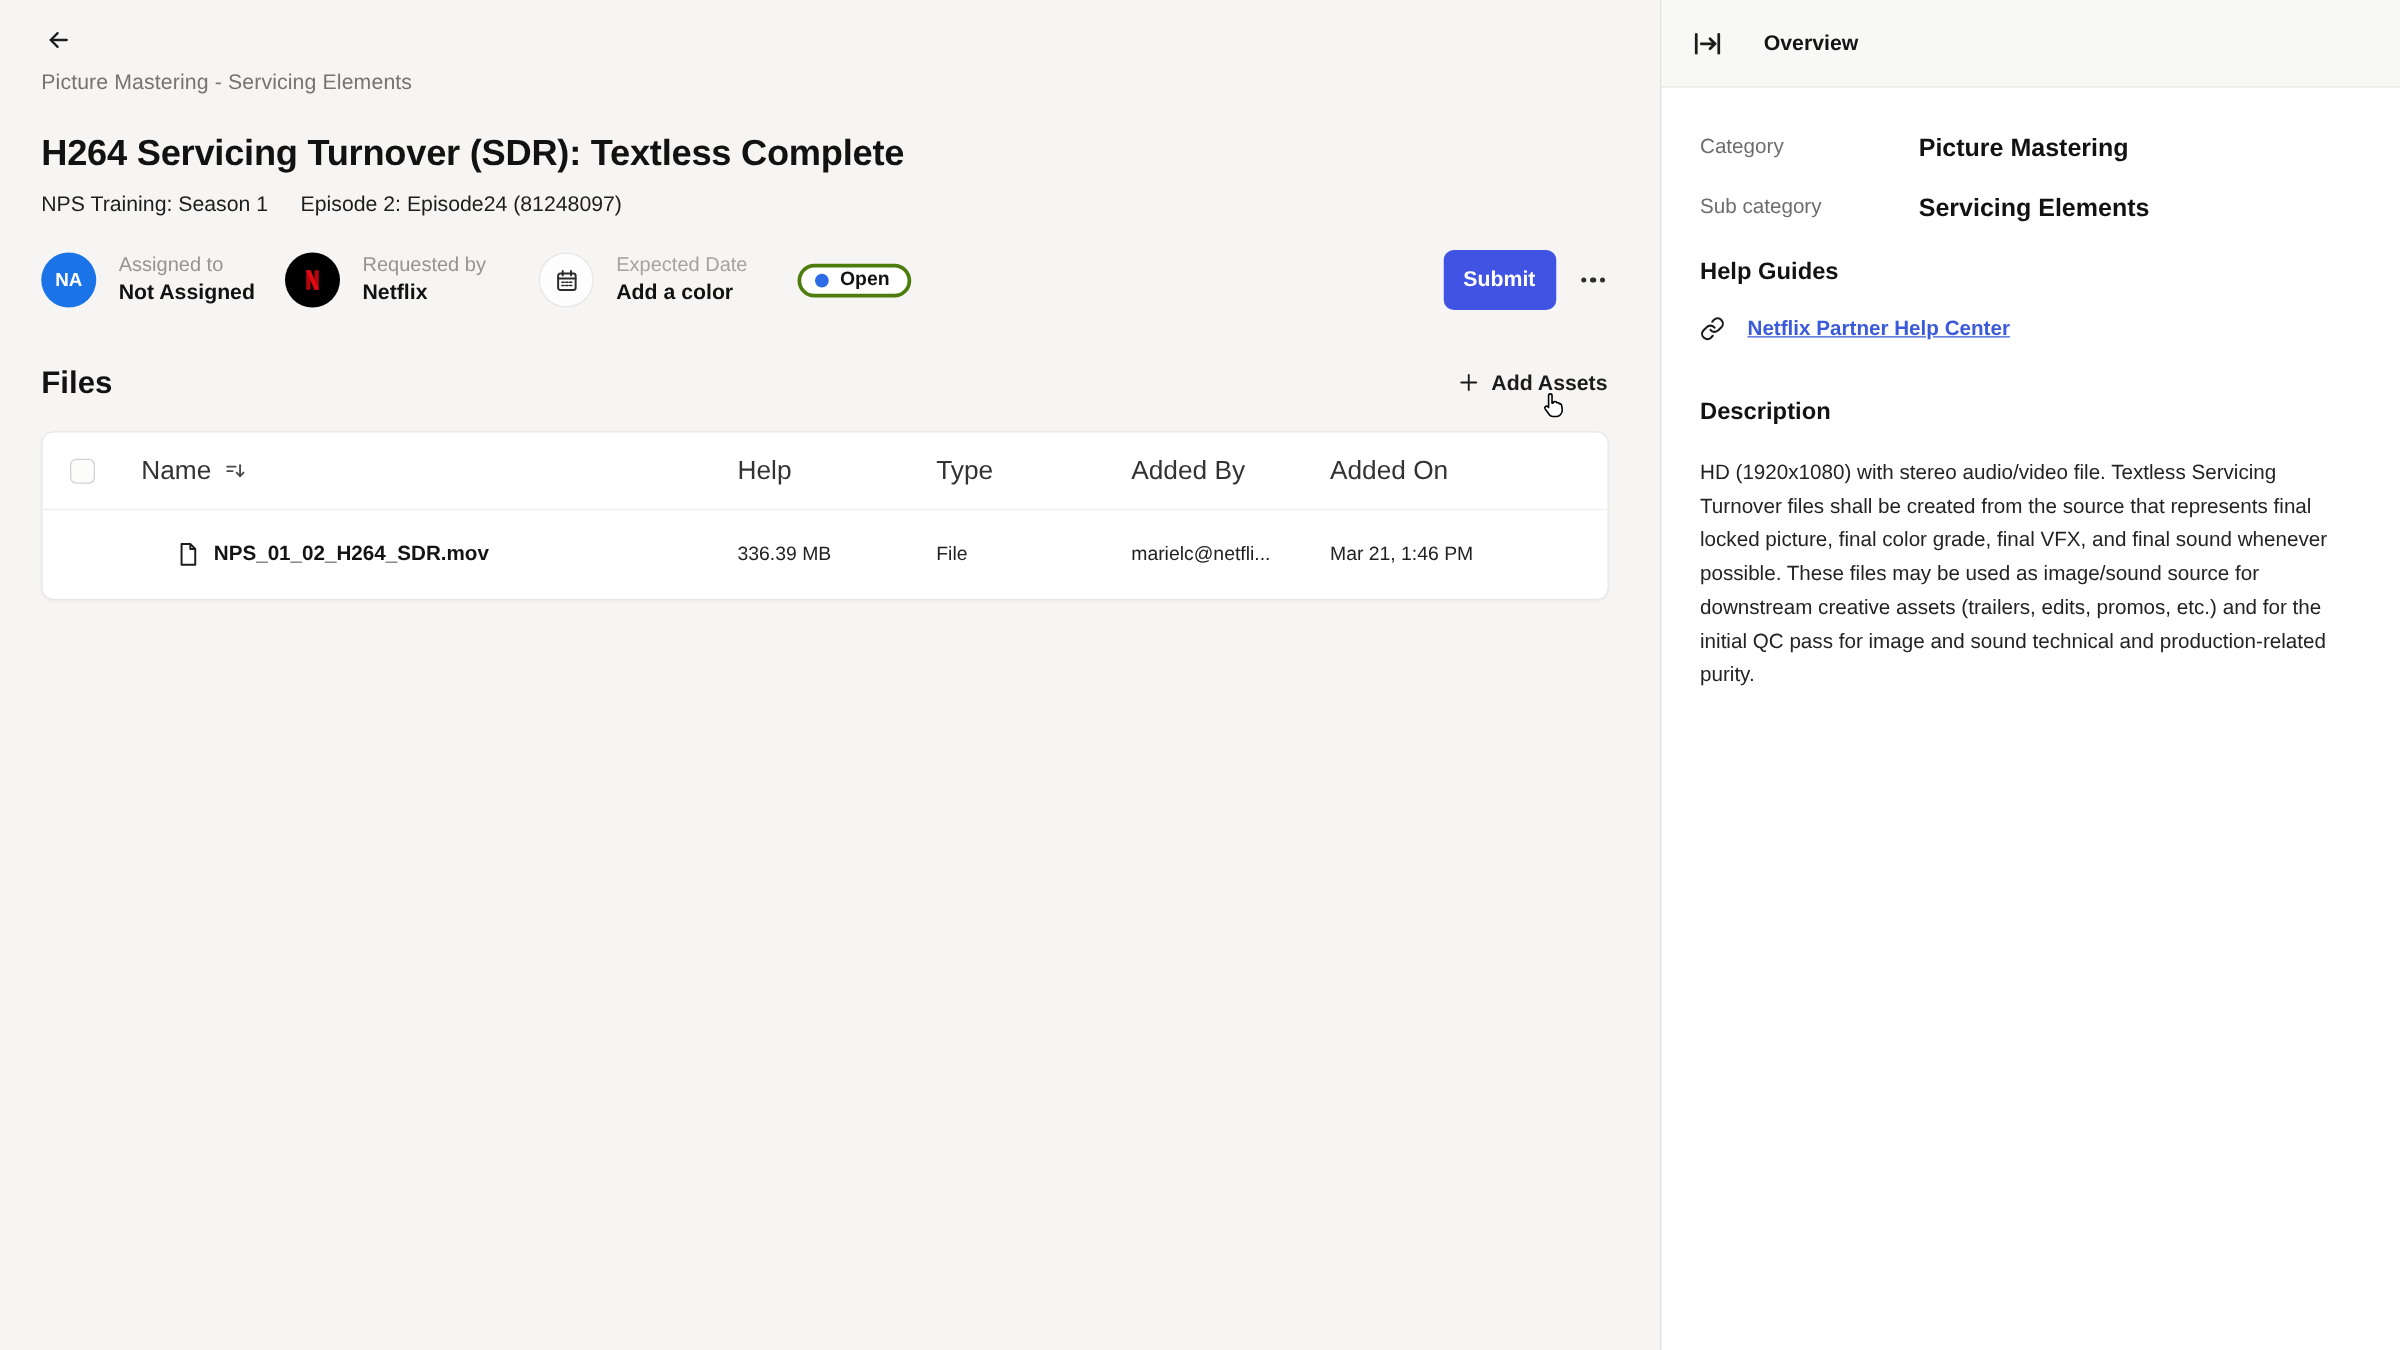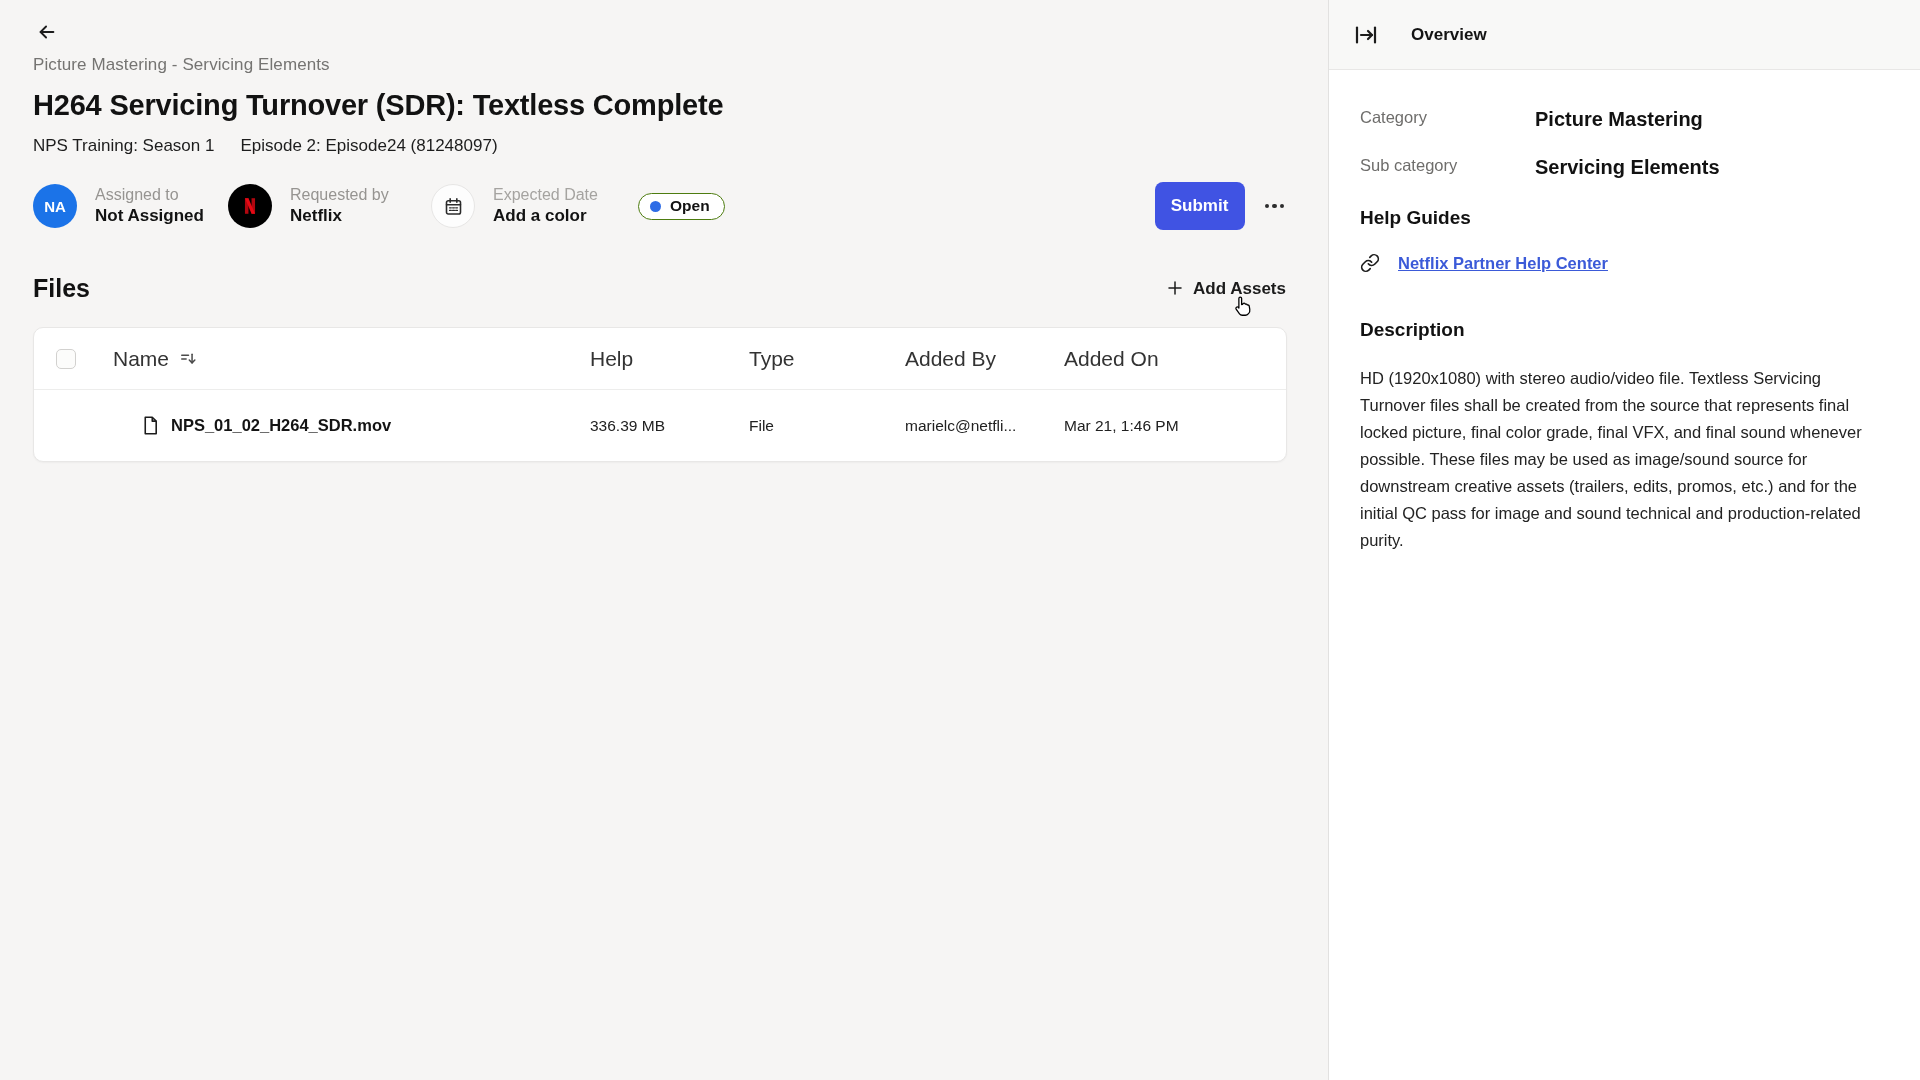--- a/index.html
+++ b/index.html
@@ -5,40 +5,40 @@
   * { margin:0; padding:0; box-sizing:border-box; }
   html,body { width:1920px; height:1080px; font-family:"Liberation Sans", sans-serif; }
   body { display:flex; background:#f6f5f4; color:#141414; overflow:hidden; }
 
   
   .main { flex:1 1 auto; min-width:0; position:relative; background:#f6f5f4; border-right:1px solid #e2e1e0; }
   .main-inner { padding:16px 40px 0 33px; }
 
   .back-btn { display:inline-flex; align-items:center; justify-content:center; width:28px; height:28px; cursor:pointer; margin-top:2px; }
   .breadcrumb { margin-top:8px; font-size:17px; color:#757472; letter-spacing:.1px; }
-  .page-title { margin-top:14px; font-size:29px; font-weight:700; color:#121212; letter-spacing:-.2px; }
+  .page-title { margin-top:31px; font-size:29px; font-weight:700; color:#121212; letter-spacing:-.2px; }
   .page-subtitle { margin-top:14px; font-size:17px; color:#1d1d1d; display:flex; gap:26px; }
 
   
   .meta-row { display:flex; align-items:center; margin-top:26px; height:48px; }
   .meta-group { display:flex; align-items:center; gap:18px; }
   .meta-group.g1 { width:195px; }
   .meta-group.g2 { width:203px; }
   .meta-group.g3 { width:207px; }
   .avatar { width:44px; height:44px; border-radius:50%; display:flex; align-items:center; justify-content:center; flex:0 0 auto; }
   .avatar.blue { background:#1b73e8; color:#fff; font-size:15px; font-weight:700; }
   .avatar.black { background:#000; }
   .avatar.light { background:#fdfdfd; border:1px solid #e7e6e5; }
   .meta-texts { display:flex; flex-direction:column; gap:2px; }
   .meta-label { font-size:16px; color:#969491; }
   .meta-label.lighter { color:#a5a3a0; }
   .meta-value { font-size:17px; font-weight:700; color:#121212; }
 
   .status-pill { display:inline-flex; align-items:center; gap:9px; height:27px; padding:0 14px 0 11px;
-    border:1px solid #4d7c0f; border-radius:999px; background:#fff; cursor:pointer; }
+    border:3px solid #4d7c0f; border-radius:999px; background:#fff; cursor:pointer; }
   .status-dot { width:11px; height:11px; border-radius:50%; background:#2e6ce6; }
   .status-text { font-size:15.5px; font-weight:700; color:#121212; }
 
   .meta-right { margin-left:auto; display:flex; align-items:center; gap:16px; }
   .submit-btn { width:90px; height:48px; border:none; border-radius:8px; background:#4053e3; color:#fff;
     font-family:inherit; font-size:17px; font-weight:600; cursor:pointer; }
   .more-btn { display:flex; align-items:center; gap:3px; padding:8px 4px; cursor:pointer; }
   .more-btn i { width:4.5px; height:4.5px; border-radius:50%; background:#2d2d2d; display:block; }
 
   

